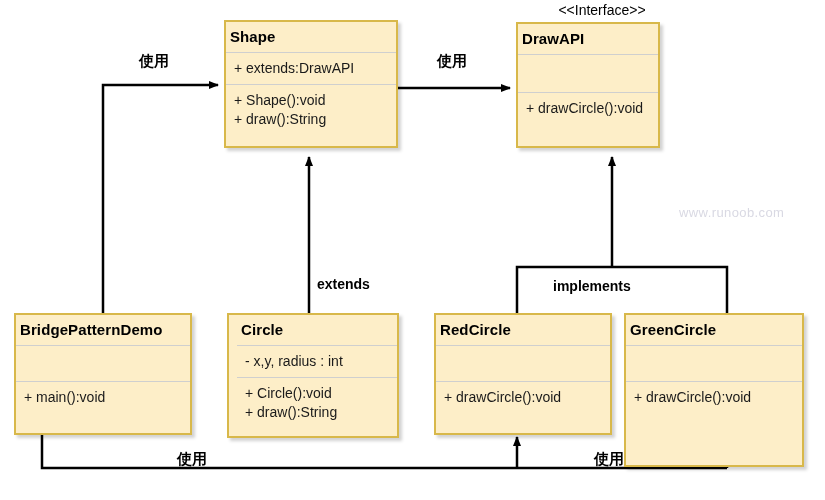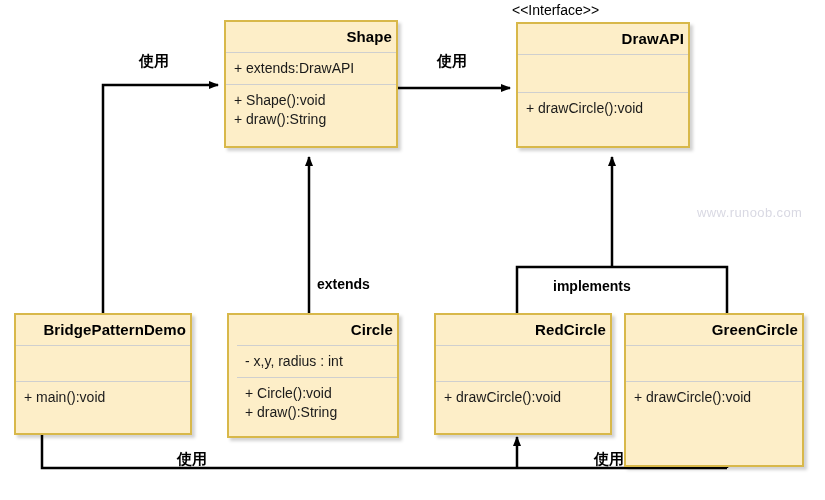--- a/index.html
+++ b/index.html
@@ -22,21 +22,21 @@
     box-sizing: border-box;
     background: #fdeec8;
     border: 2px solid #d8b84a;
     box-shadow: 3px 3px 3px rgba(0,0,0,0.18);
     display: flex;
     flex-direction: column;
     z-index: 5;
   }
   .uml-title {
     box-sizing: border-box;
-    text-align: right;
+    text-align: left;
     font-weight: bold;
     font-size: 15px;
     color: #000000;
     padding: 6px 4px 7px 4px;
     border-bottom: 1px solid #cfcfcf;
     letter-spacing: 0.1px;
   }
   .uml-attrs {
     box-sizing: border-box;
     border-bottom: 1px solid #cfcfcf;
@@ -52,20 +52,21 @@
     color: #1a1a1a;
     line-height: 19px;
     flex: 1 1 auto;
   }
   .uml-line { white-space: pre; }
 
   .stereotype {
     position: absolute;
     font-size: 14px;
     color: #000000;
+    text-align: center;
     z-index: 5;
   }
 
   
   .edge-label {
     position: absolute;
     font-size: 14px;
     color: #000000;
     font-weight: bold;
     white-space: nowrap;
@@ -138,21 +139,21 @@
     <div class="uml-title">Shape</div>
     <div class="uml-attrs">
       <div class="uml-line">+ extends:DrawAPI</div>
     </div>
     <div class="uml-methods">
       <div class="uml-line">+ Shape():void</div>
       <div class="uml-line">+ draw():String</div>
     </div>
   </div>
 
-  <div class="uml-class" style="left:516px; top:22px; width:174px; height:126px;">
+  <div class="uml-class" style="left:516px; top:22px; width:144px; height:126px;">
     <div class="uml-title">DrawAPI</div>
     <div class="uml-attrs" style="height:38px;"></div>
     <div class="uml-methods">
       <div class="uml-line">+ drawCircle():void</div>
     </div>
   </div>
 
   <div class="uml-class" style="left:14px; top:313px; width:178px; height:122px;">
     <div class="uml-title">BridgePatternDemo</div>
     <div class="uml-attrs" style="height:36px;"></div>
@@ -193,15 +194,15 @@
   <div class="edge-label cjk" style="left:437px; top:52px;">使用</div>
 
   <div class="edge-label" style="left:317px; top:236px;margin-top:40px;">extends</div>
 
   <div class="edge-label" style="left:553px; top:278px;">implements</div>
 
   <div class="edge-label cjk" style="left:177px; top:450px;">使用</div>
 
   <div class="edge-label cjk" style="left:594px; top:450px;">使用</div>
 
-  <div class="watermark" style="left:697px; top:205px;">www.runoob.com</div>
+  <div class="watermark" style="left:679px; top:205px;">www.runoob.com</div>
 
 </div>
 
 </body></html>

